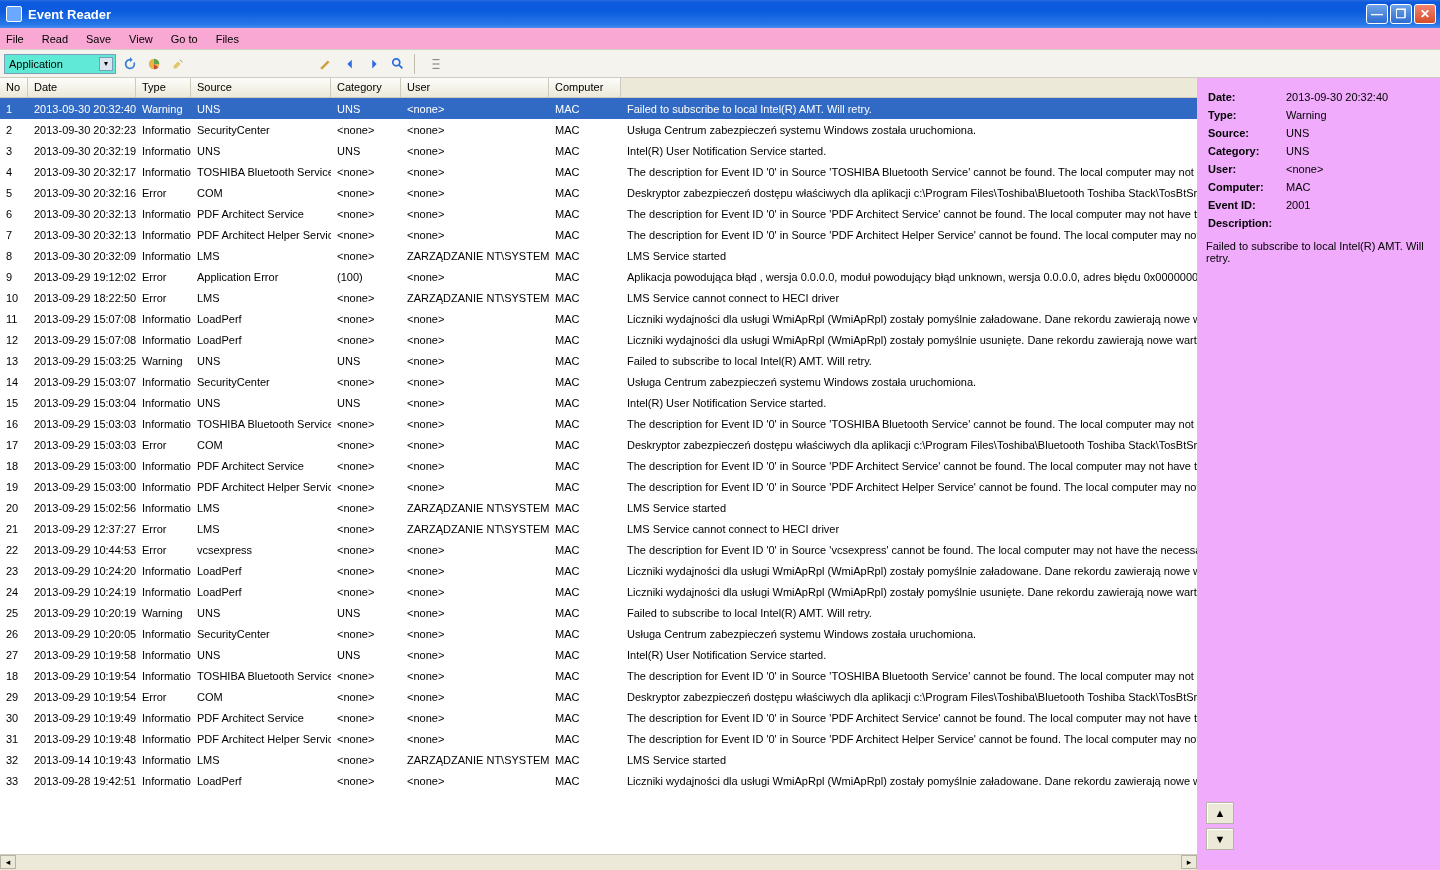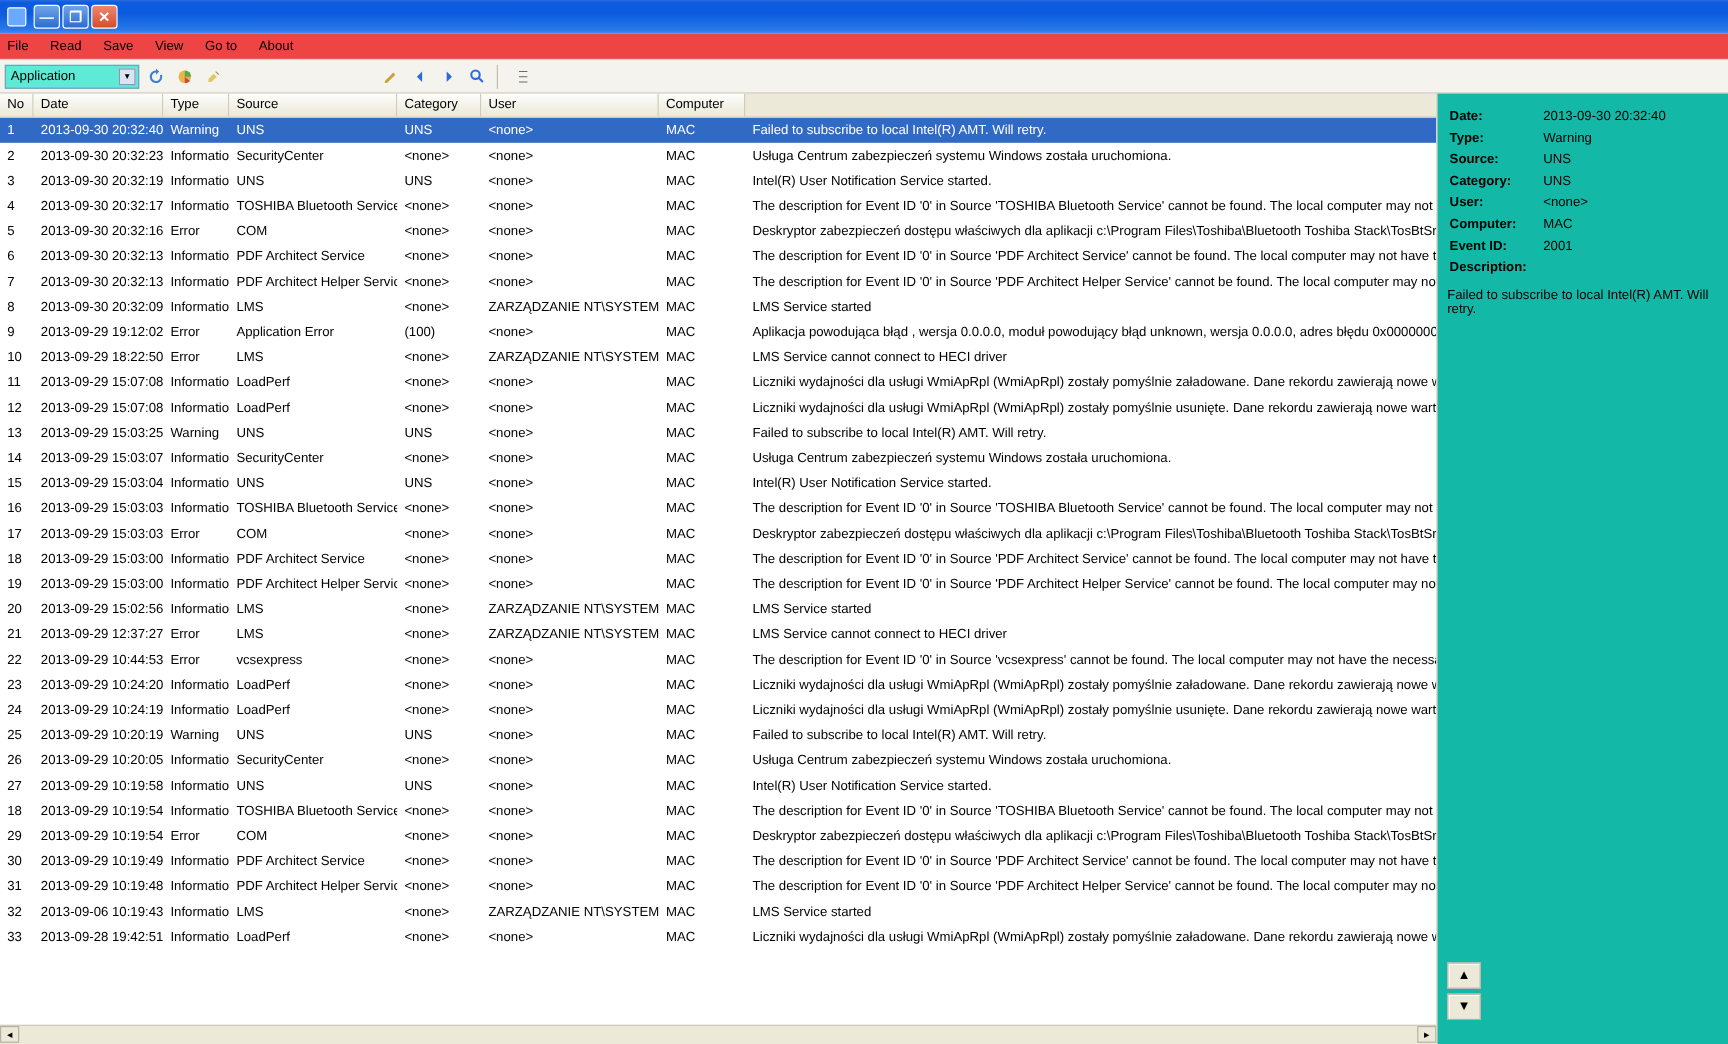--- a/index.html
+++ b/index.html
@@ -4,66 +4,67 @@
 <style>
 * { margin:0; padding:0; box-sizing:border-box; font-family:Tahoma,Arial,sans-serif; font-size:11px; }
 html,body { width:1440px; height:870px; overflow:hidden; background:#ece9d8; }
 .titlebar { height:28px; background:linear-gradient(to bottom,#2a6bdf 0%,#0c5bdf 8%,#0c5bdf 40%,#2778e8 88%,#4a8cf0 100%); display:flex; align-items:center; color:#fff; padding-left:6px; }
 .titlebar .ticon { width:16px; height:16px; background:#6aa9ff; border:1px solid #fff; margin-right:6px; border-radius:2px; }
 .titlebar .ttxt { font-size:13px; font-weight:bold; flex:1; }
 .winbtns { display:flex; gap:2px; margin-right:4px; }
 .winbtn { width:22px; height:20px; border:1px solid #fff; border-radius:3px; display:flex; align-items:center; justify-content:center; color:#fff; font-size:12px; font-weight:bold; }
 .winbtn.min,.winbtn.max { background:linear-gradient(#6fa4e8,#2b6cd0); }
 .winbtn.close { background:linear-gradient(#f08571,#d64d28); }
-.menubar { height:22px; background:#ef4444; display:flex; align-items:center; padding:0 6px; gap:18px; border-bottom:1px solid #d4d0c8; }
+.menubar { height:22px; background:#f9a8d4; display:flex; align-items:center; padding:0 6px; gap:18px; border-bottom:1px solid #d4d0c8; }
 .menubar span { cursor:default; }
 .toolbar { height:28px; background:#f4f3ee; border-bottom:1px solid #cfcabe; display:flex; align-items:center; padding:0 4px; gap:4px; }
 .combo { width:112px; height:20px; border:1px solid #7f9db9; background:#5eead4; display:flex; align-items:center; padding:0 4px; position:relative; }
 .combo .arrow { position:absolute; right:2px; top:2px; width:14px; height:14px; background:#dbe4f0; border:1px solid #7f9db9; display:flex; align-items:center; justify-content:center; font-size:8px; }
 .tbtn { width:20px; height:20px; display:flex; align-items:center; justify-content:center; }
 .tbtn svg { width:14px; height:14px; }
 .tsep { width:6px; height:20px; border-left:1px solid #c0bcb0; margin:0 2px; }
 .main { display:flex; height:792px; }
 .grid-wrap { flex:1; display:flex; flex-direction:column; border-right:1px solid #cfcabe; overflow:hidden; }
 .ghead { display:flex; background:#ece9d8; border-bottom:1px solid #cfcabe; height:20px; }
 .ghead .gh { border-right:1px solid #cfcabe; padding:3px 6px; background:linear-gradient(#fdfdfb,#ece9d8); overflow:hidden; white-space:nowrap; }
 .gbody { flex:1; overflow:hidden; background:#fff; }
 .grow { display:flex; height:21px; align-items:center; white-space:nowrap; }
 .grow.sel { background:#316ac5; color:#fff; }
 .gc { padding:3px 6px; overflow:hidden; text-overflow:clip; }
 .c0{width:28px} .c1{width:108px} .c2{width:55px} .c3{width:140px} .c4{width:70px} .c5{width:148px} .c6{width:72px} .c7{flex:1}
 .hscroll { height:16px; background:#ece9d8; border-top:1px solid #cfcabe; position:relative; }
 .hscroll .tarr { width:16px; height:14px; background:#ece9d8; border:1px solid #b6b2a6; display:inline-flex; align-items:center; justify-content:center; font-size:9px; }
-.side { width:242px; background:#14b8a6; padding:10px 8px; position:relative; }
+.side { width:242px; background:#f0abfc; padding:10px 8px; position:relative; }
 .side table { width:100%; border-collapse:collapse; }
 .side td { padding:3px 2px; vertical-align:top; }
 .side td.k { font-weight:bold; width:78px; }
 .side .desc { margin-top:8px; }
 .navbtns { position:absolute; bottom:20px; left:8px; display:flex; flex-direction:column; gap:4px; }
 .navb { width:28px; height:22px; background:#ece9d8; border:1px solid #b6b2a6; display:flex; align-items:center; justify-content:center; box-shadow:inset 1px 1px #fff; }
 </style>
 </head>
 <body>
 
 <div class="titlebar">
   <div class="ticon"></div>
+  <div class="ttxt">Event Reader</div>
   <div class="winbtns">
     <div class="winbtn min">—</div>
     <div class="winbtn max">❐</div>
     <div class="winbtn close">✕</div>
   </div>
 </div>
 
 <div class="menubar" id="menubar">
     <span>File</span>
     <span>Read</span>
     <span>Save</span>
     <span>View</span>
     <span>Go to</span>
-    <span>About</span>
+    <span>Files</span>
   </div>
 
 <div class="toolbar">
   <div class="combo">
     <span>Application</span>
     <span class="arrow">▾</span>
   </div>
   <div class="tbtn">
       <svg viewBox="0 0 16 16">
         <path fill="#3b7dd8" d="M8 2a6 6 0 1 0 5.6 3.9l-1.8.7A4 4 0 1 1 8 4v2l3-3-3-3z"></path>
@@ -429,21 +430,21 @@
           <div class="gc c1">2013-09-29 10:19:48</div>
           <div class="gc c2">Information</div>
           <div class="gc c3">PDF Architect Helper Service</div>
           <div class="gc c4">&lt;none&gt;</div>
           <div class="gc c5">&lt;none&gt;</div>
           <div class="gc c6">MAC</div>
           <div class="gc c7">The description for Event ID '0' in Source 'PDF Architect Helper Service' cannot be found.  The local computer may not h</div>
         </div>
         <div class="grow">
           <div class="gc c0">32</div>
-          <div class="gc c1">2013-09-06 10:19:43</div>
+          <div class="gc c1">2013-09-14 10:19:43</div>
           <div class="gc c2">Information</div>
           <div class="gc c3">LMS</div>
           <div class="gc c4">&lt;none&gt;</div>
           <div class="gc c5">ZARZĄDZANIE NT\SYSTEM</div>
           <div class="gc c6">MAC</div>
           <div class="gc c7">LMS Service started</div>
         </div>
         <div class="grow">
           <div class="gc c0">33</div>
           <div class="gc c1">2013-09-28 19:42:51</div>

